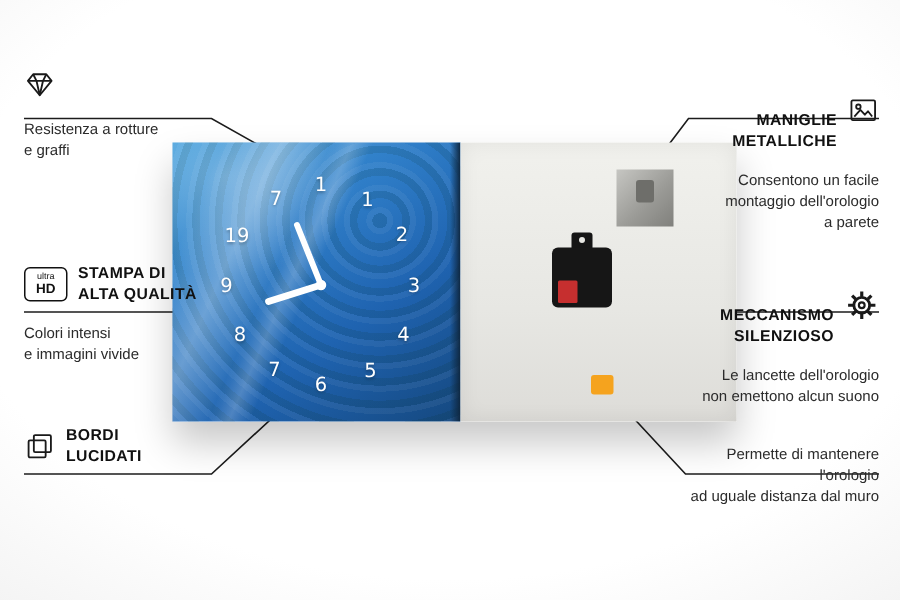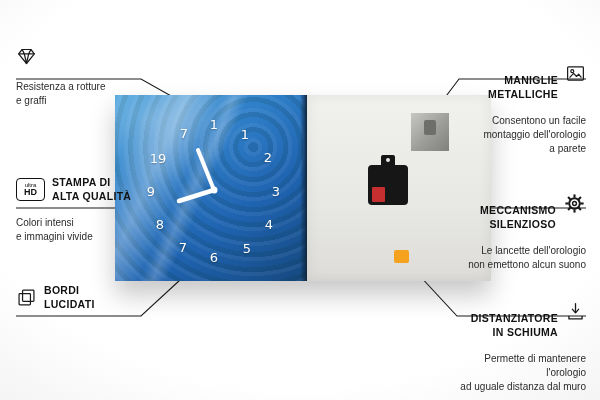--- a/index.html
+++ b/index.html
@@ -195,28 +195,17 @@
         </svg>
       </span>
       <span class="co-title">MECCANISMO
 SILENZIOSO</span>
     </div>
     <div class="co-sub">Le lancette dell'orologio
 non emettono alcun suono</div>
   </div>
 
   <div class="callout co-right" id="co-distanziatore">
-    <div class="co-head">
-      <span class="icon">
-        <svg width="21" height="21" viewBox="0 0 24 24" stroke="#1a1a1a" stroke-width="1.5" fill="none" stroke-linejoin="round" stroke-linecap="round">
-          <path d="M12 3 V13"></path>
-          <path d="M8.5 9.5 L12 13.5 L15.5 9.5"></path>
-          <path d="M4.5 17.5 V20.5 H19.5 V17.5"></path>
-        </svg>
-      </span>
-      <span class="co-title">DISTANZIATORE
-IN SCHIUMA</span>
-    </div>
     <div class="co-sub">Permette di mantenere l'orologio
 ad uguale distanza dal muro</div>
   </div>
 
 </div>
 
 </body></html>

